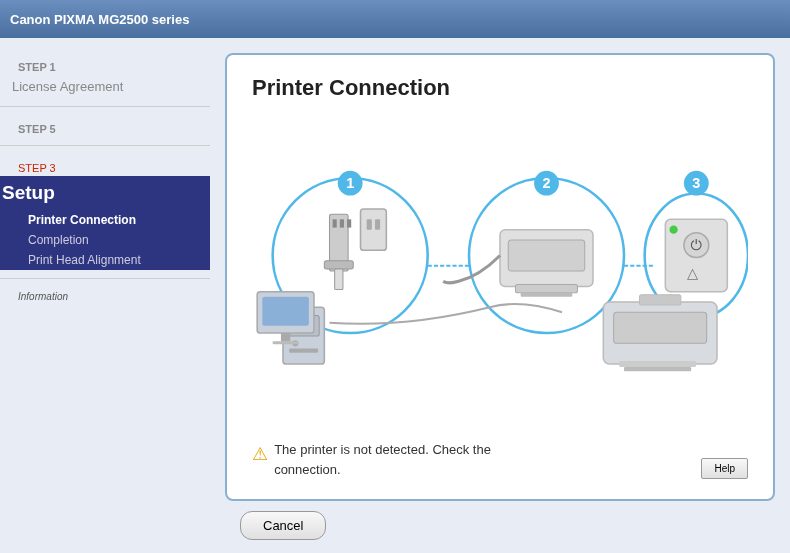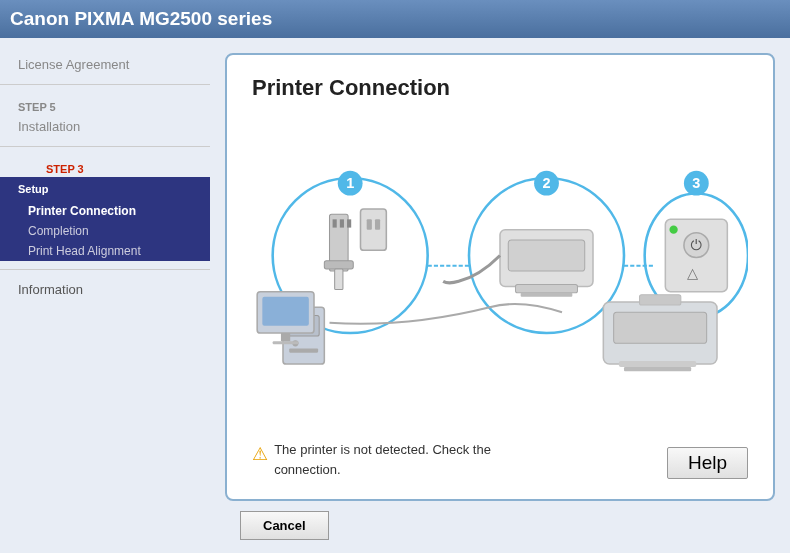--- a/index.html
+++ b/index.html
@@ -8,21 +8,21 @@
       height: 553px;
       font-family: Arial, sans-serif;
       font-size: 13px;
       background: #d0d8e8;
       overflow: hidden;
     }
     .title-bar {
       background: linear-gradient(to bottom, #6a8fbe, #4a6f9e);
       color: white;
       padding: 19px 10px;
-      font-size: 19px;
+      font-size: 13px;
       font-weight: bold;
       height: 28px;
       display: flex;
       align-items: center;
       text-align: center;
     }
     .main-container {
       display: flex;
       height: calc(553px - 28px);
       background: #e8edf5;
@@ -34,54 +34,54 @@
       flex-shrink: 0;
     }
     .step-label {
       font-size: 11px;
       color: #888;
       padding: 8px 18px 2px 18px;
       font-weight: bold;
     }
     .step-label.active {
       color: #cc2200;
-      font-weight: bold;
-      margin-left: 28px;
+      font-weight: normal;
     }
     .step-item {
-      padding: 4px 18px;
+      padding: 4px 12px;
       color: #888;
       font-size: 13px;
     }
     .step-item.active-parent {
       color: #333;
       font-weight: bold;
-      font-size: 11px;
-      padding: 6px 18px;
+      font-size: 19px;
+      padding: 6px 2px;
       background: #2d3580;
       color: white;
       margin: 0;
     }
     .sub-items {
       background: #2d3580;
     }
     .sub-item {
       padding: 3px 28px;
       color: #ccd;
       font-size: 12px;
       cursor: pointer;
     }
     .sub-item.active {
       color: white;
       font-weight: bold;
     }
     .step4-item {
       padding: 4px 18px;
       color: #555;
-      font-size: 13px;
+      font-size: 10px;
+      font-style: italic;
     }
     .content-area {
       flex: 1;
       padding: 15px;
       display: flex;
       flex-direction: column;
     }
     .content-box {
       background: white;
       border: 2px solid #8ab0d0;
@@ -133,58 +133,57 @@
     }
     .warning-icon {
       font-size: 18px;
       color: #e8a000;
       flex-shrink: 0;
       margin-top: 1px;
     }
     .help-button {
       border: 1px solid #999;
       background: linear-gradient(to bottom, #f8f8f8, #e0e0e0);
-      padding: 4px 20px;
-      font-size: 19px;
+      padding: 4px 12px;
+      font-size: 10px;
       cursor: pointer;
       border-radius: 2px;
     }
     .cancel-area {
       padding: 10px 0 8px 15px;
     }
     .cancel-button {
       border: 1px solid #999;
       background: linear-gradient(to bottom, #f8f8f8, #e0e0e0);
       padding: 6px 22px;
       font-size: 13px;
       cursor: pointer;
-      border-radius: 0;
-      font-weight: bold;
+      border-radius: 12px;
     }
     .step-separator {
       height: 1px;
       background: #ccc;
       margin: 8px 0;
     }
   </style>
 </head>
 <body>
 
 <div class="title-bar">
   <span>Canon PIXMA MG2500 series</span>
 </div>
 
 <div class="main-container">
   <div class="sidebar">
+    <div class="step-label">STEP 1</div>
     <div class="step-item">License Agreement</div>
 
     <div class="step-separator"></div>
 
     <div class="step-label">STEP 5</div>
-    <div class="step-item">Installation</div>
 
     <div class="step-separator"></div>
 
     <div class="step-label active">STEP 3</div>
     <div class="step-item active-parent">Setup</div>
     <div class="sub-items">
       <div class="sub-item active">Printer Connection</div>
       <div class="sub-item">Completion</div>
       <div class="sub-item">Print Head Alignment</div>
     </div>

